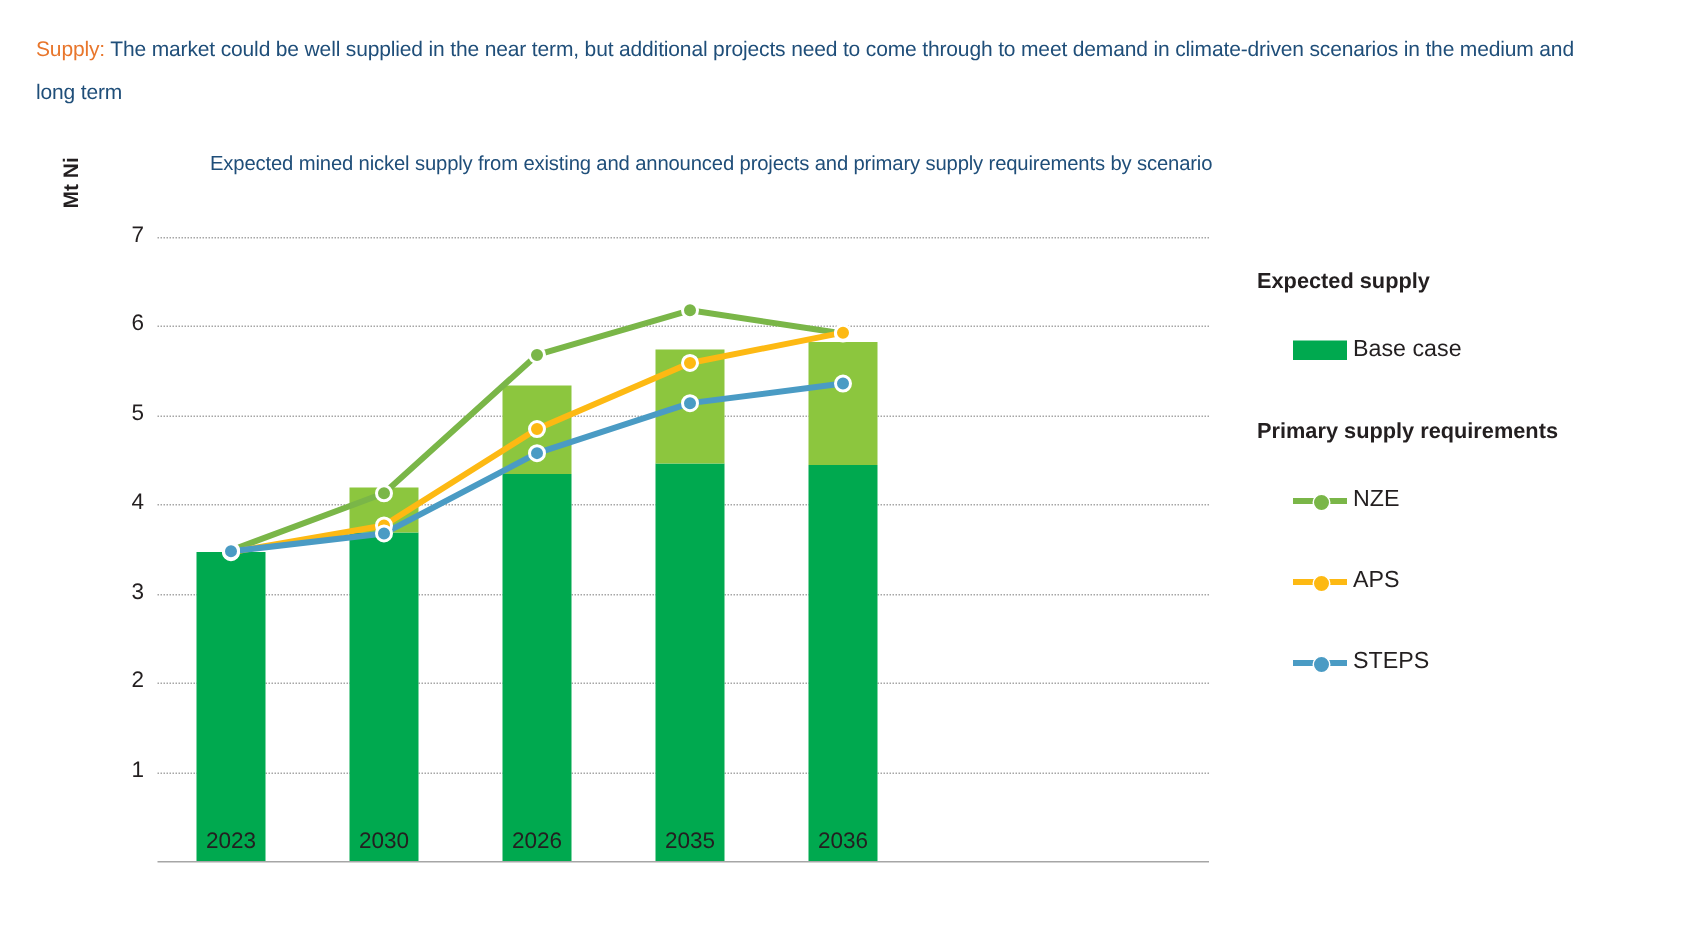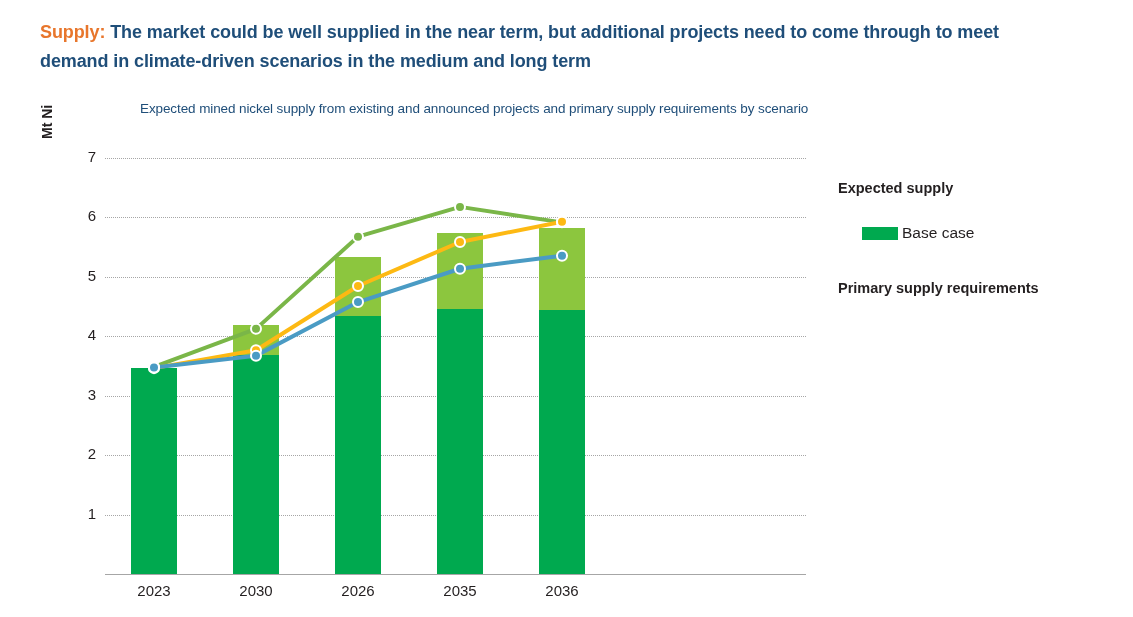--- a/index.html
+++ b/index.html
@@ -7,22 +7,22 @@
     width:1133px;height:617px;
     background:#ffffff;
     font-family:"Liberation Sans", sans-serif;
     overflow:hidden;
     position:relative;
   }
   #page{position:absolute;inset:0;}
 
   
   .headline{
-    position:absolute;left:40px;top:18px;width:1030px;
-    font-size:18px;line-height:29px;font-weight:bold;
+    position:absolute;left:24px;top:18px;width:1030px;
+    font-size:14px;line-height:29px;font-weight:normal;
     color:#1f4e79;letter-spacing:-0.1px;
   }
   .headline .kicker{color:#e8762c;}
 
   .subtitle{
     position:absolute;left:140px;top:101px;width:930px;
     font-size:13.5px;color:#1f4e79;font-weight:normal;
     letter-spacing:-0.1px;
   }
 
@@ -51,21 +51,21 @@
     position:absolute;left:105px;width:701px;height:1px;
     background:#a6a6a6;top:574px;
   }
 
   .bar{position:absolute;width:46px;}
   .bar .seg-base{position:absolute;left:0;width:46px;background:#00a94f;}
   .bar .seg-high{position:absolute;left:0;width:46px;background:#8cc63e;}
 
   .xtick{
     position:absolute;width:90px;text-align:center;
-    font-size:15px;color:#231f20;top:582px;
+    font-size:15px;color:#231f20;top:552px;
   }
 
   svg.lines{position:absolute;left:0;top:0;width:1133px;height:617px;pointer-events:none;}
 
   
   .legend{position:absolute;left:838px;top:180px;width:290px;}
   .legend-title{
     font-size:14.5px;font-weight:bold;color:#231f20;
     margin-bottom:26px;
   }
@@ -172,15 +172,38 @@
 
   <div class="legend">
     <div class="legend-title">Expected supply</div>
     <div id="legend-group-1">
         <div class="legend-row legend-indent">
           <span class="swatch" style="background: rgb(0, 169, 79);"></span>
           <span class="legend-label">Base case</span>
         </div>
       </div>
     <div class="legend-title second">Primary supply requirements</div>
+    <div id="legend-group-2">
+        <div class="legend-row legend-indent">
+          <span class="lineswatch">
+            <i style="background: rgb(122, 182, 72);"></i>
+            <b style="background: rgb(122, 182, 72);"></b>
+          </span>
+          <span class="legend-label">NZE</span>
+        </div>
+        <div class="legend-row legend-indent">
+          <span class="lineswatch">
+            <i style="background: rgb(253, 185, 19);"></i>
+            <b style="background: rgb(253, 185, 19);"></b>
+          </span>
+          <span class="legend-label">APS</span>
+        </div>
+        <div class="legend-row legend-indent">
+          <span class="lineswatch">
+            <i style="background: rgb(74, 155, 196);"></i>
+            <b style="background: rgb(74, 155, 196);"></b>
+          </span>
+          <span class="legend-label">STEPS</span>
+        </div>
+      </div>
   </div>
 
 </div>
 
 </body></html>

